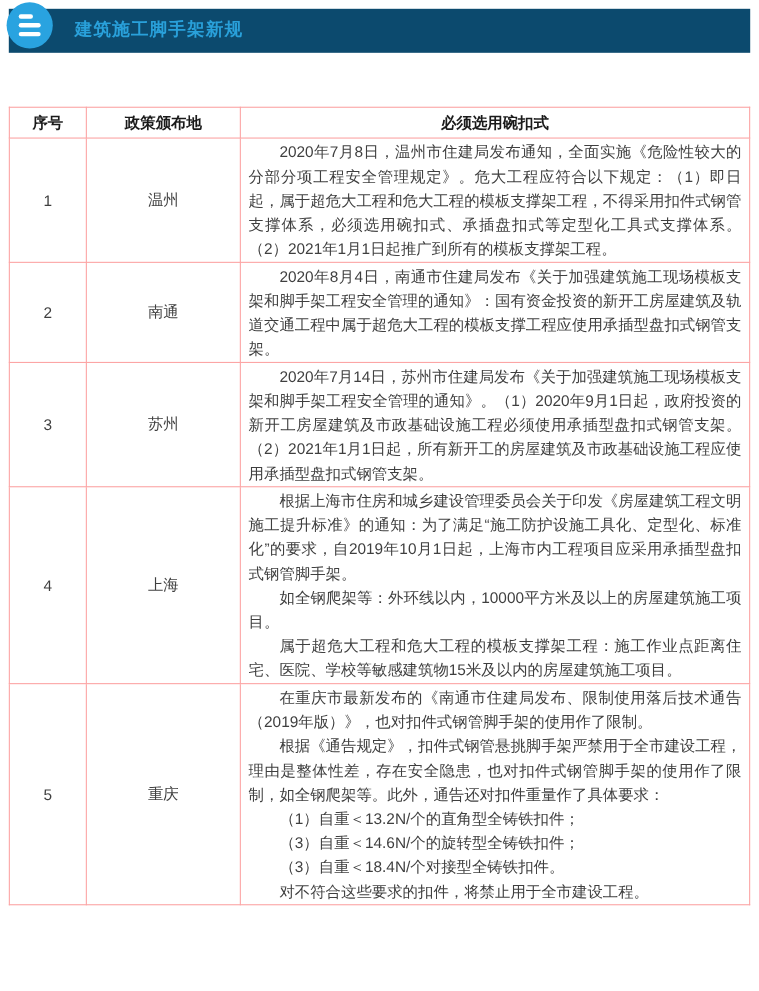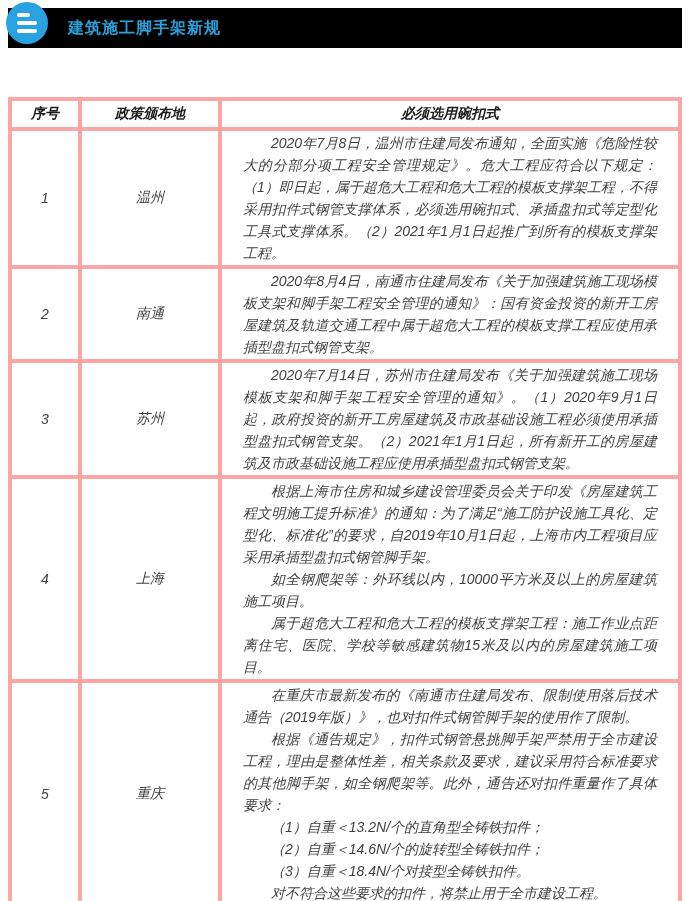--- a/index.html
+++ b/index.html
@@ -8,21 +8,21 @@
     background: #ffffff;
     font-family: "Liberation Sans", "DejaVu Sans", sans-serif;
   }
   body { position: relative; height: 901px; overflow: hidden; }
 
   
   .topbar {
     position: absolute;
     left: 8px; top: 8px;
     width: 674px; height: 40px;
-    background: #000000;
+    background: #0c4a6e;
   }
   .icon-circle {
     position: absolute;
     left: -2px; top: -6px;
     width: 42px; height: 42px;
     border-radius: 50%;
     background: #29a3e0;
     display: flex;
     flex-direction: column;
     align-items: center;
@@ -48,42 +48,41 @@
 
   
   table.regs {
     position: absolute;
     left: 8px; top: 97px;
     width: 674px;
     border-collapse: collapse;
     table-layout: fixed;
   }
   table.regs th, table.regs td {
-    border: 4px solid #fca5a5;
-    font-style: italic;
+    border: 1px solid #fca5a5;
   }
   table.regs col.c-no   { width: 70px; }
   table.regs col.c-city { width: 140px; }
   table.regs th {
     font-size: 14px;
     font-weight: bold;
     color: #1a1a1a;
     text-align: center;
     padding: 4px 2px;
     height: 28px;
   }
   td.cell-center {
     text-align: center;
     vertical-align: middle;
     font-size: 14px;
     color: #3f3f3f;
   }
   td.cell-content {
     vertical-align: middle;
-    padding: 1px 21px;
+    padding: 1px 7px;
     font-size: 14px;
     color: #3f3f3f;
     line-height: 22px;
     text-align: justify;
   }
   td.cell-content p {
     margin: 0;
     text-indent: 2em;
   }
 </style>
@@ -141,21 +140,21 @@
         <p>根据上海市住房和城乡建设管理委员会关于印发《房屋建筑工程文明施工提升标准》的通知：为了满足“施工防护设施工具化、定型化、标准化”的要求，自2019年10月1日起，上海市内工程项目应采用承插型盘扣式钢管脚手架。</p>
         <p>如全钢爬架等：外环线以内，10000平方米及以上的房屋建筑施工项目。</p>
         <p>属于超危大工程和危大工程的模板支撑架工程：施工作业点距离住宅、医院、学校等敏感建筑物15米及以内的房屋建筑施工项目。</p>
       </td>
     </tr>
     <tr>
       <td class="cell-center">5</td>
       <td class="cell-center">重庆</td>
       <td class="cell-content">
         <p>在重庆市最新发布的《南通市住建局发布、限制使用落后技术通告（2019年版）》，也对扣件式钢管脚手架的使用作了限制。</p>
-        <p>根据《通告规定》，扣件式钢管悬挑脚手架严禁用于全市建设工程，理由是整体性差，相关条款及要求，建议采用符合标准要求的其他脚手架，如全钢爬架等。此外，通告还对扣件重量作了具体要求：</p>
+        <p>根据《通告规定》，扣件式钢管悬挑脚手架严禁用于全市建设工程，理由是整体性差，存在安全隐患，也对扣件式钢管脚手架的使用作了限制，如全钢爬架等。此外，通告还对扣件重量作了具体要求：</p>
         <p>（1）自重＜13.2N/个的直角型全铸铁扣件；</p>
-        <p>（2）自重＜14.6N/个的旋转型全铸铁扣件；</p>
+        <p>（3）自重＜14.6N/个的旋转型全铸铁扣件；</p>
         <p>（3）自重＜18.4N/个对接型全铸铁扣件。</p>
         <p>对不符合这些要求的扣件，将禁止用于全市建设工程。</p>
       </td>
     </tr>
   </tbody>
 </table>
 
 </body></html>

